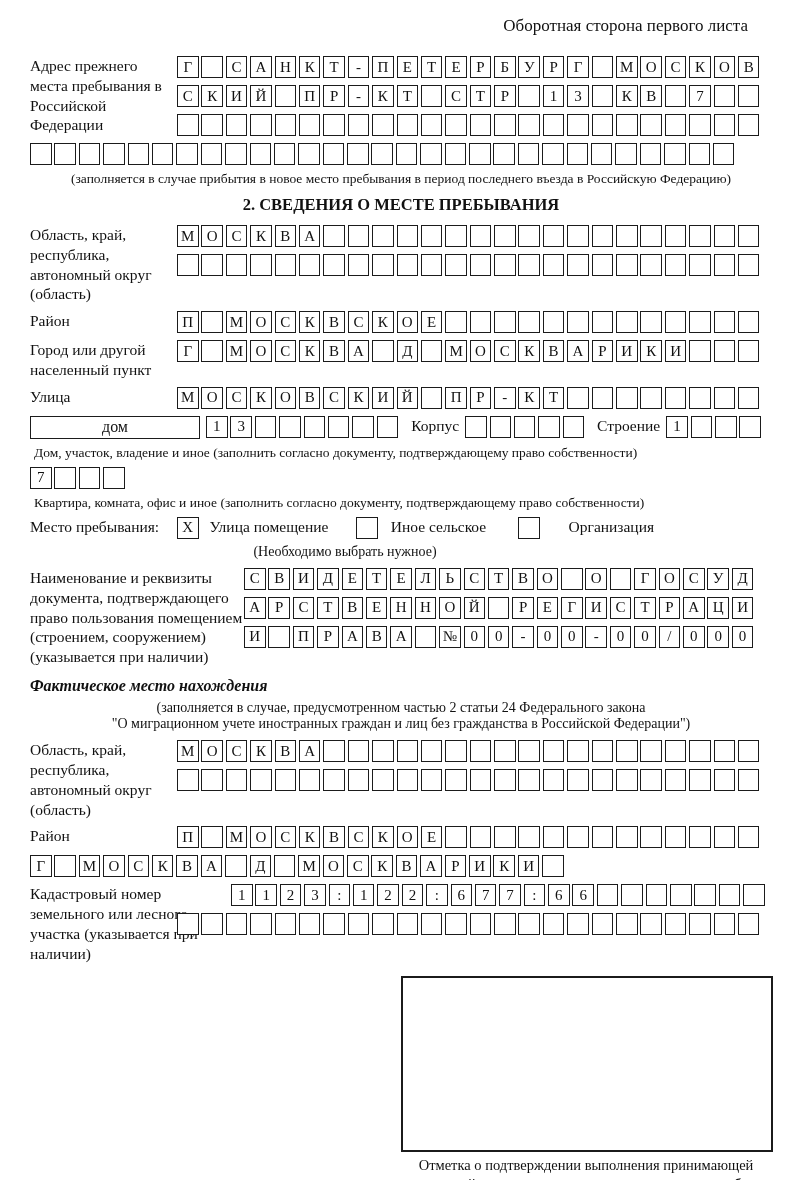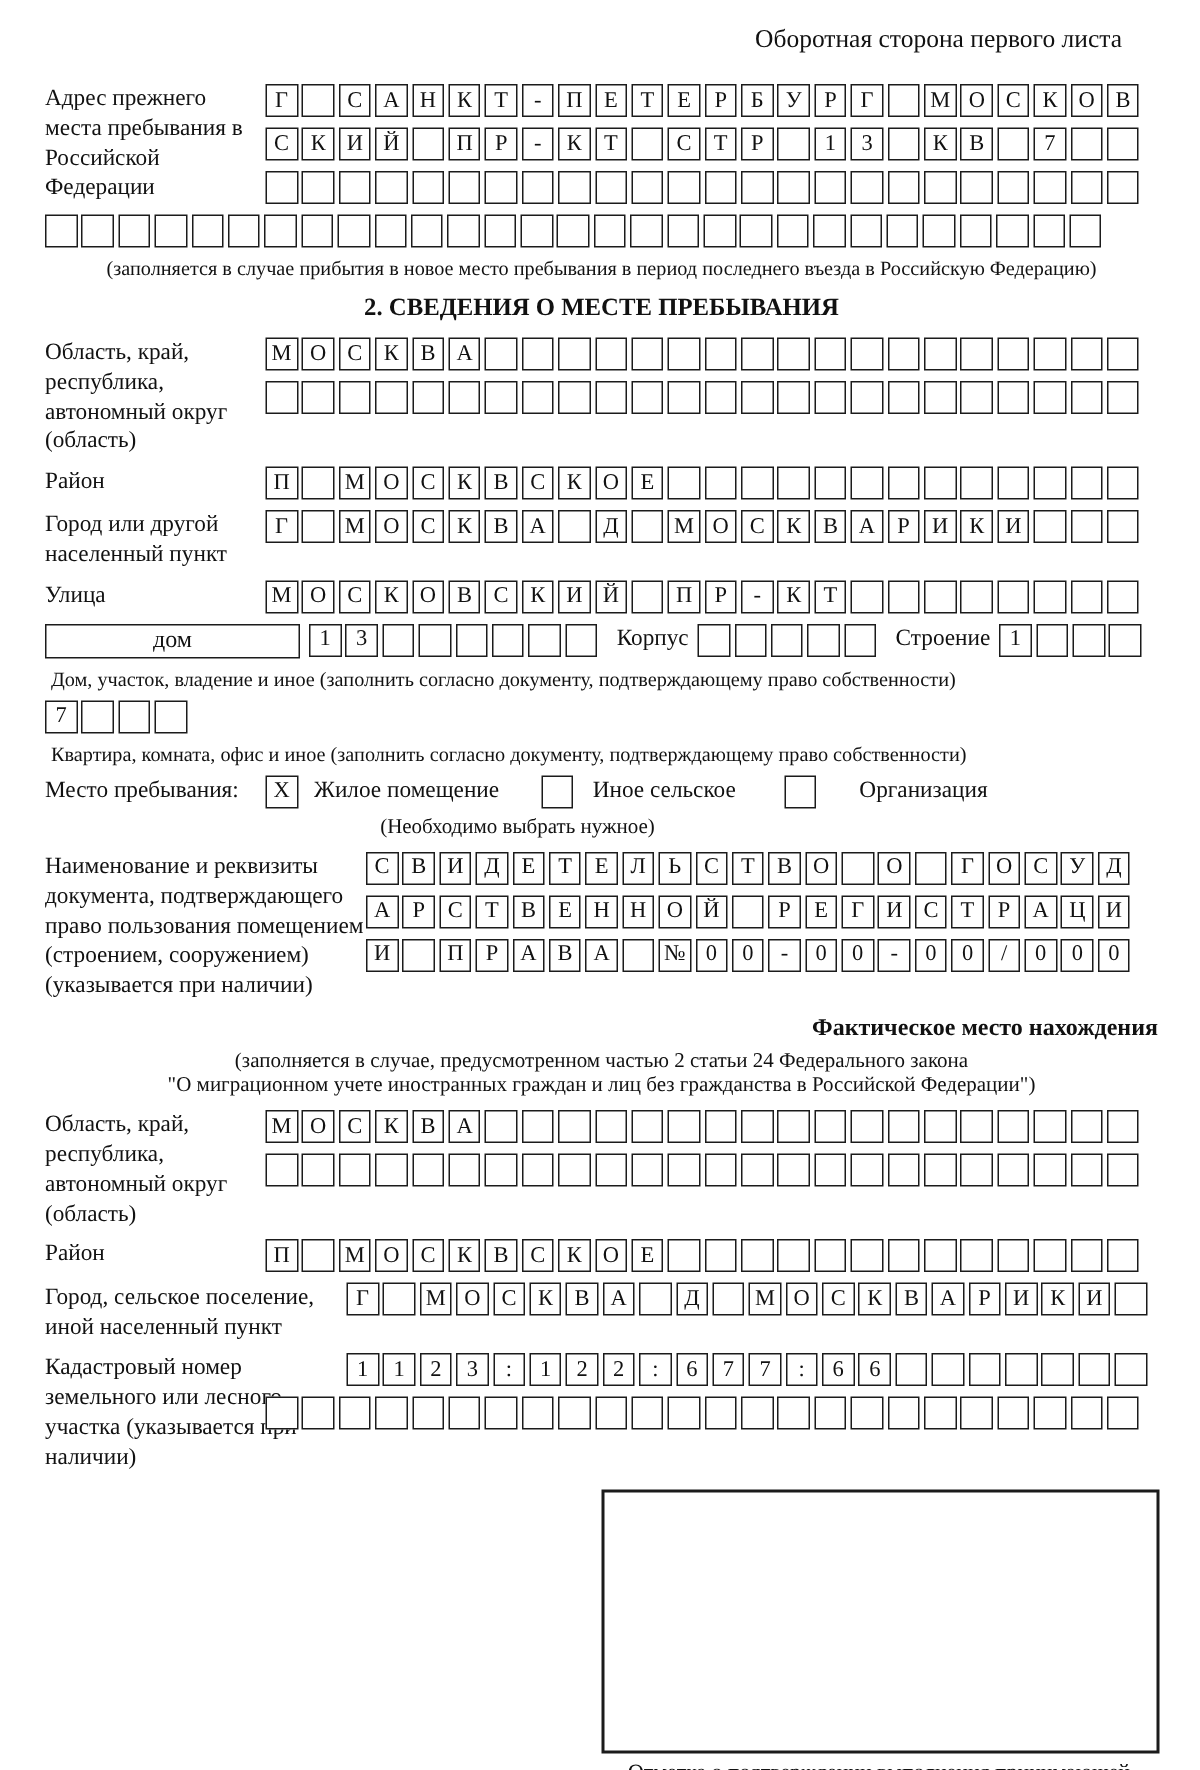--- a/index.html
+++ b/index.html
@@ -23,21 +23,21 @@
     margin-right:2.9px;display:flex;align-items:center;justify-content:center;
     font-size:15px;line-height:1;background:#fff;
   }
   .widebox{
     flex:none;height:21px;border:1.6px solid #1b1b1b;background:#fff;
     display:flex;align-items:center;justify-content:center;font-size:16px;margin-right:6px;
   }
   .caption{font-size:13.5px;margin:-1px 0 6px 4px;}
   .caption-center{font-size:13.5px;text-align:center;margin:-1px 0 6px 0;}
   .section-title{font-weight:bold;font-size:16.5px;text-align:center;margin:8px 0 10px 0;}
-  .sub-title{font-weight:bold;font-size:16px;text-align:right;margin:10px 0 6px 0;}
+  .sub-title{font-weight:bold;font-size:16px;text-align:left;margin:10px 0 6px 0;font-style:italic;}
   .inline-lbl{font-size:15.5px;line-height:20px;flex:none;}
   .hint-center{font-size:14px;text-align:center;width:330px;margin:-2px 0 8px 150px;}
   .stamp-wrap{margin-left:365px;margin-top:12px;width:382px;}
   .stamp-box{width:368px;height:172px;border:2px solid #1b1b1b;margin-left:6px;}
   .stamp-caption{font-size:14.5px;text-align:center;line-height:1.35;margin-top:4px;}
   .mr6{margin-right:6px;}
   .gap10{width:10px;flex:none;}
 </style>
 </head>
 <body>
@@ -352,21 +352,21 @@
         <span class="cell"></span>
         <span class="cell"></span>
         <span class="cell"></span>
       </div>
   </div>
   <div class="caption">Квартира, комната, офис и иное (заполнить согласно документу, подтверждающему право собственности)</div>
 
   <div class="row">
     <div class="inline-lbl" style="width:147px;">Место пребывания:</div>
     <span class="cell">X</span>
-    <div class="inline-lbl" style="margin:0 28px 0 8px;">Жилое помещение</div>
+    <div class="inline-lbl" style="margin:0 28px 0 8px;">Улица помещение</div>
     <span class="cell"></span>
     <div class="inline-lbl" style="margin:0 32px 0 10px;">Иное сельское</div>
     <span class="cell"></span>
     <div class="inline-lbl" style="margin-left:26px;">Организация</div>
   </div>
   <div class="hint-center">(Необходимо выбрать нужное)</div>
 
   <div class="row">
     <div class="lbl w214">Наименование и реквизиты документа, подтверждающего право пользования помещением (строением, сооружением) (указывается при наличии)</div>
     <div class="stack">
@@ -528,21 +528,20 @@
         <span class="cell"></span>
         <span class="cell"></span>
         <span class="cell"></span>
         <span class="cell"></span>
         <span class="cell"></span>
         <span class="cell"></span>
       </div>
   </div>
 
   <div class="row">
-    <div class="lbl w201">Город, сельское поселение, иной населенный пункт</div>
     <div class="cells">
         <span class="cell">Г</span>
         <span class="cell"></span>
         <span class="cell">М</span>
         <span class="cell">О</span>
         <span class="cell">С</span>
         <span class="cell">К</span>
         <span class="cell">В</span>
         <span class="cell">А</span>
         <span class="cell"></span>

